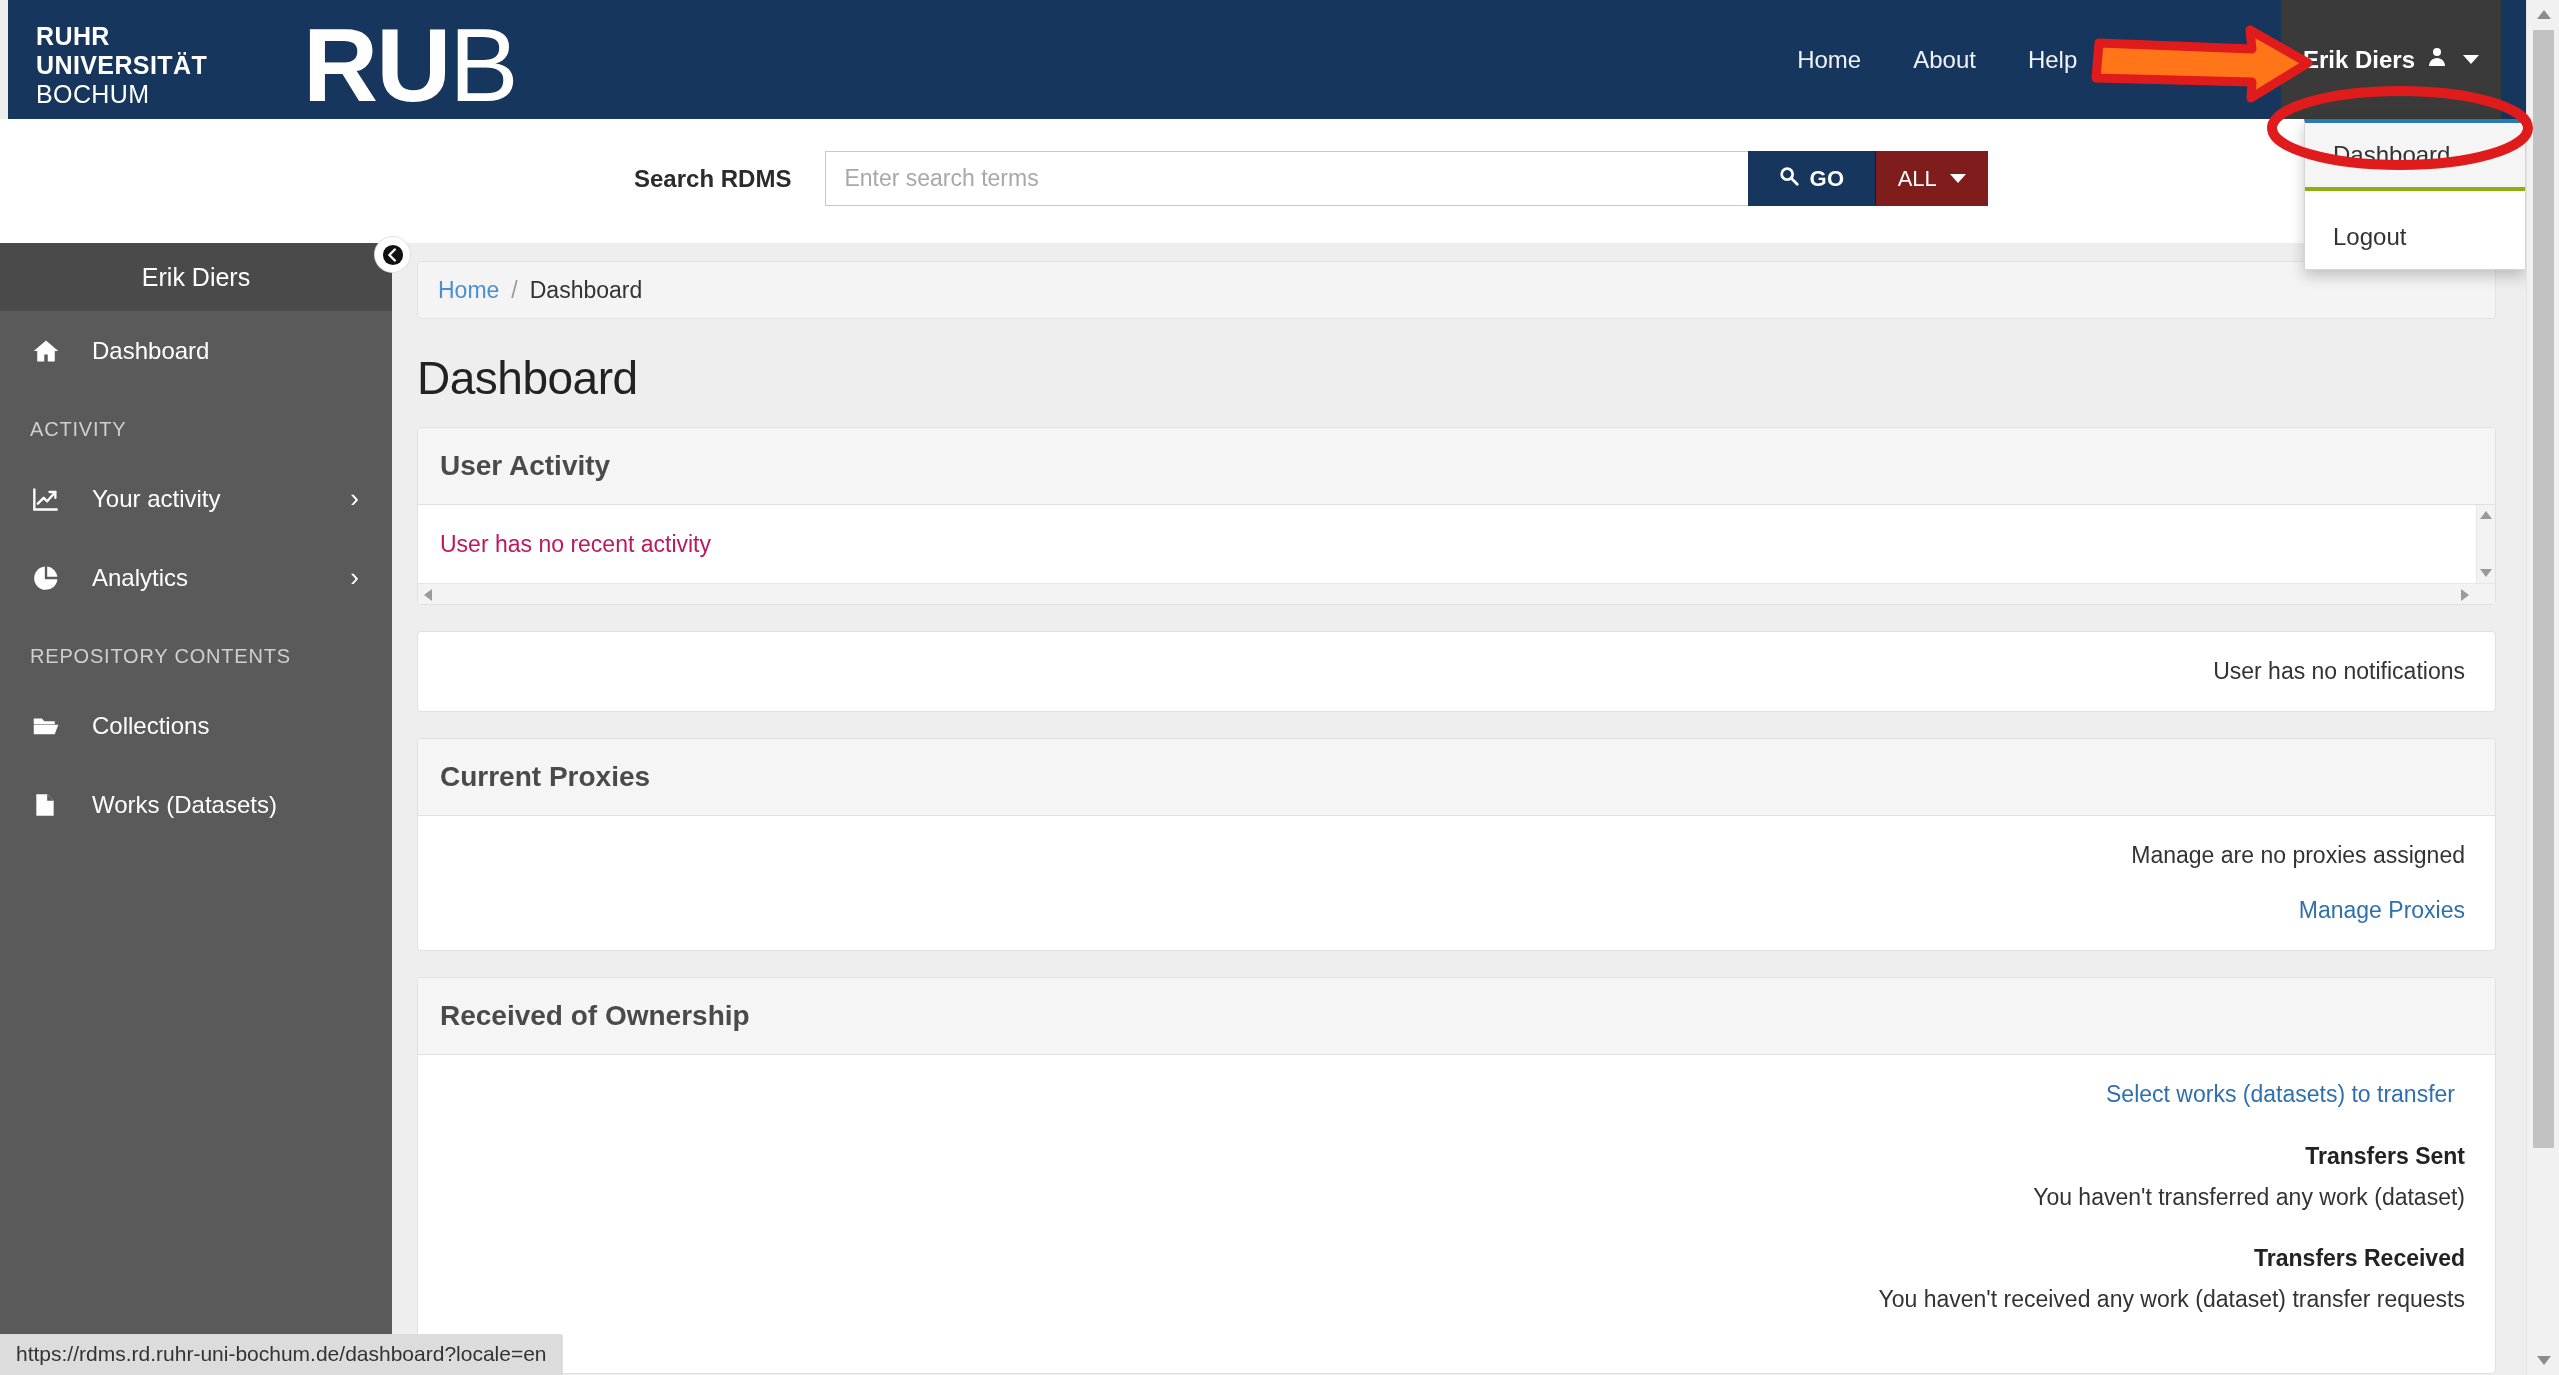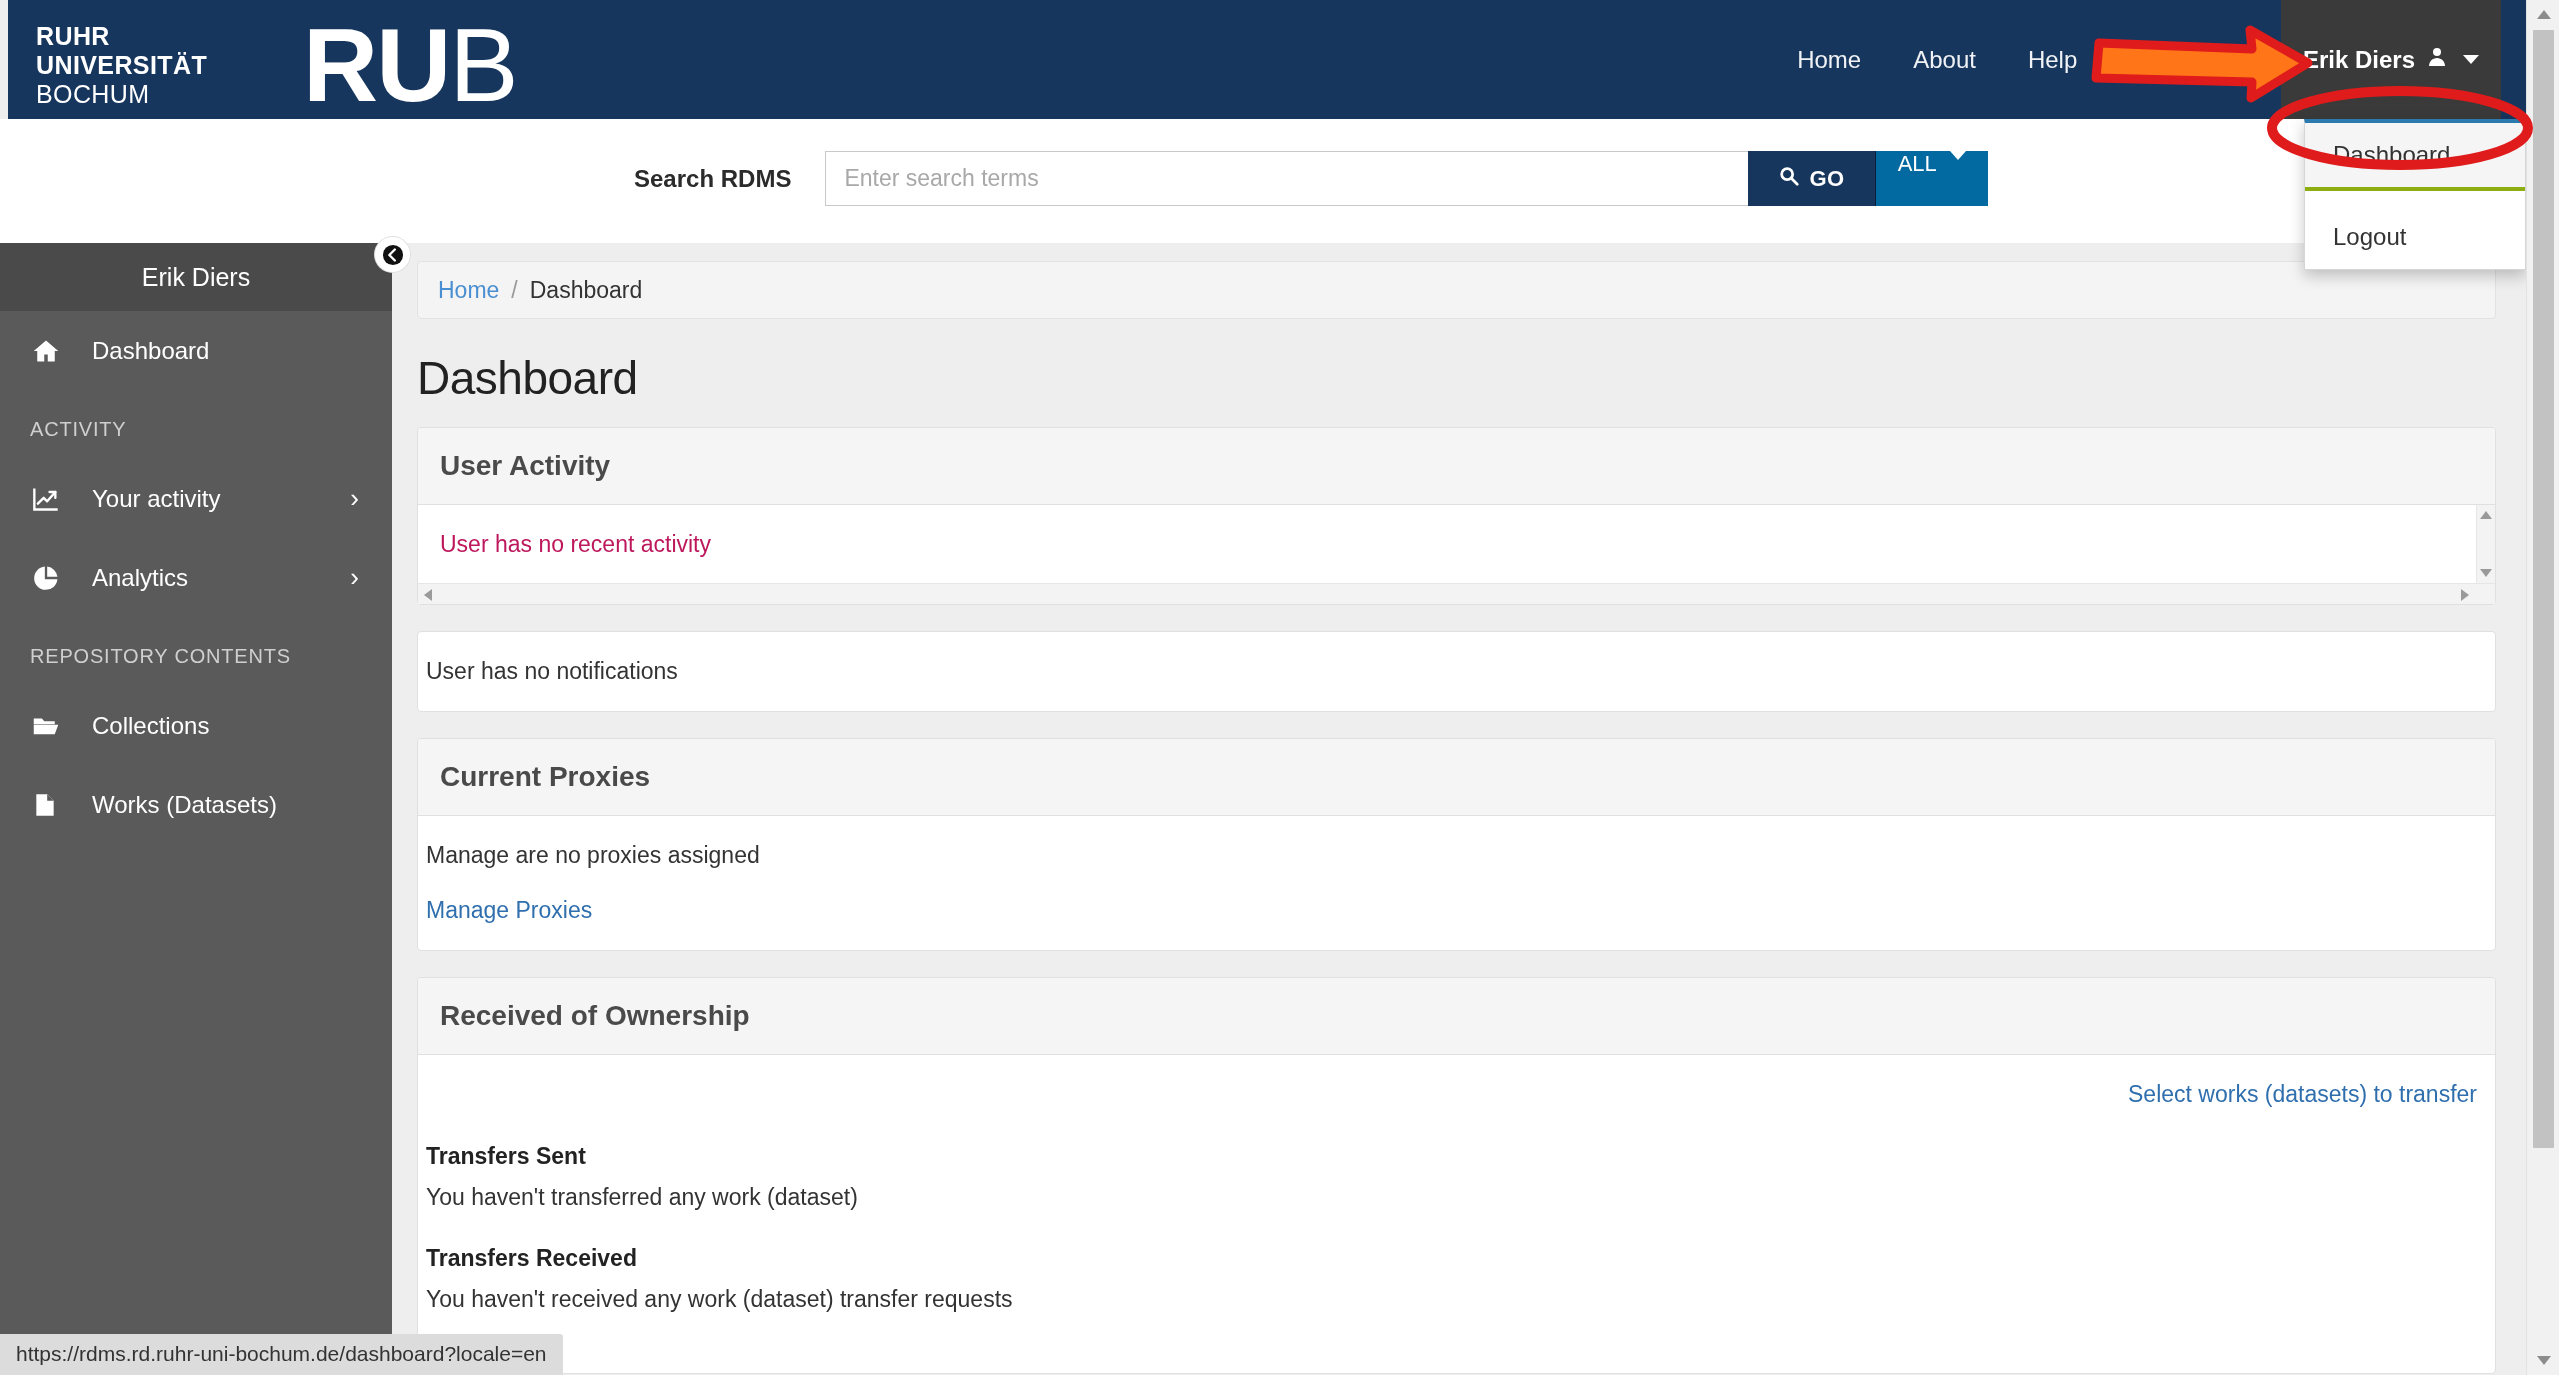--- a/index.html
+++ b/index.html
@@ -179,28 +179,28 @@
     font-weight: bold;
     padding: 0 30px;
     display: flex;
     align-items: center;
     gap: 9px;
     cursor: pointer;
     letter-spacing: 0.5px;
   }
   .all-btn {
     height: 55px;
-    background: #0369a1;
+    background: #7f1d1d;
     color: #ffffff;
     border: none;
     border-left: 1px solid #0d1f38;
     font-size: 22px;
     padding: 0 22px;
     display: flex;
-    align-items: flex-start;
+    align-items: center;
     gap: 9px;
     cursor: pointer;
   }
   .mag-icon { display: inline-block; }
 
   
   .sidebar {
     position: absolute;
     top: 243px; left: 0;
     width: 392px;
@@ -307,24 +307,25 @@
   .panel-head {
     background: #f5f5f5;
     border-bottom: 1px solid #e0e0e0;
     padding: 22px 22px;
     font-size: 28px;
     font-weight: bold;
     color: #4a4a4a;
     border-radius: 4px 4px 0 0;
   }
   .panel-body {
-    padding: 26px 8px;
+    padding: 26px 30px;
     font-size: 23px;
     color: #333333;
     position: relative;
+    text-align: right;
   }
   .panel-body a { color: #2f6fae; text-decoration: none; }
 
   
   .scroll-frame { position: relative; }
   .sf-body {
     padding: 26px 22px 24px 22px;
     font-size: 23px;
     color: #be185d;
     min-height: 78px;

